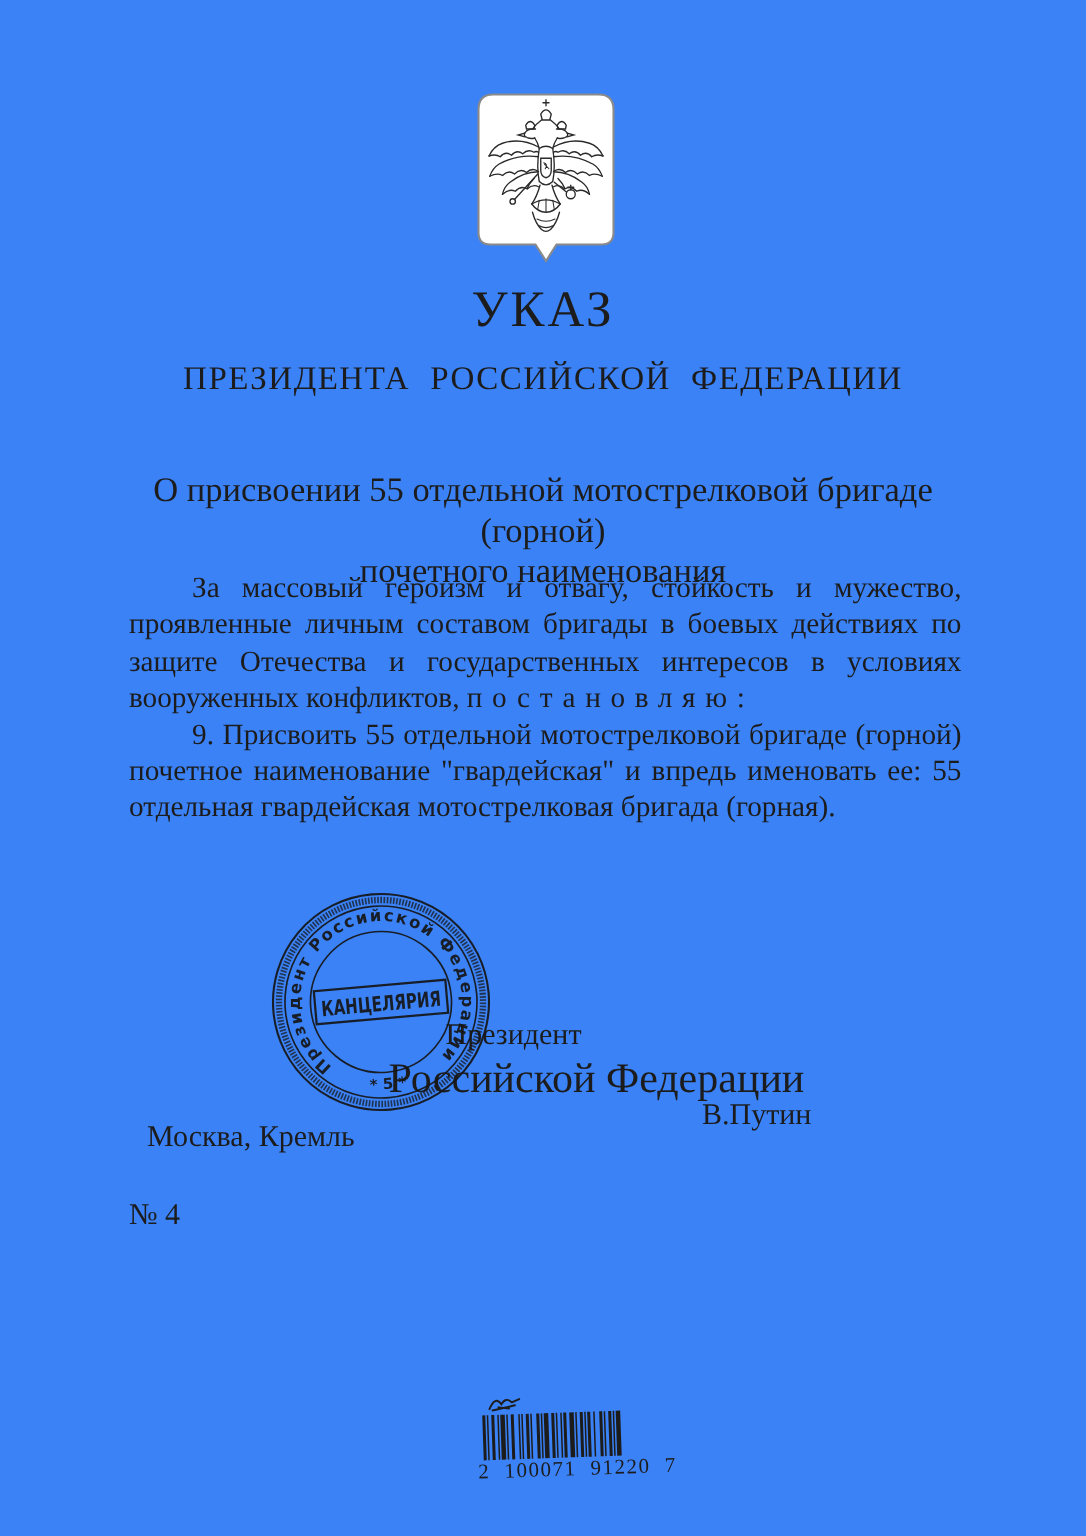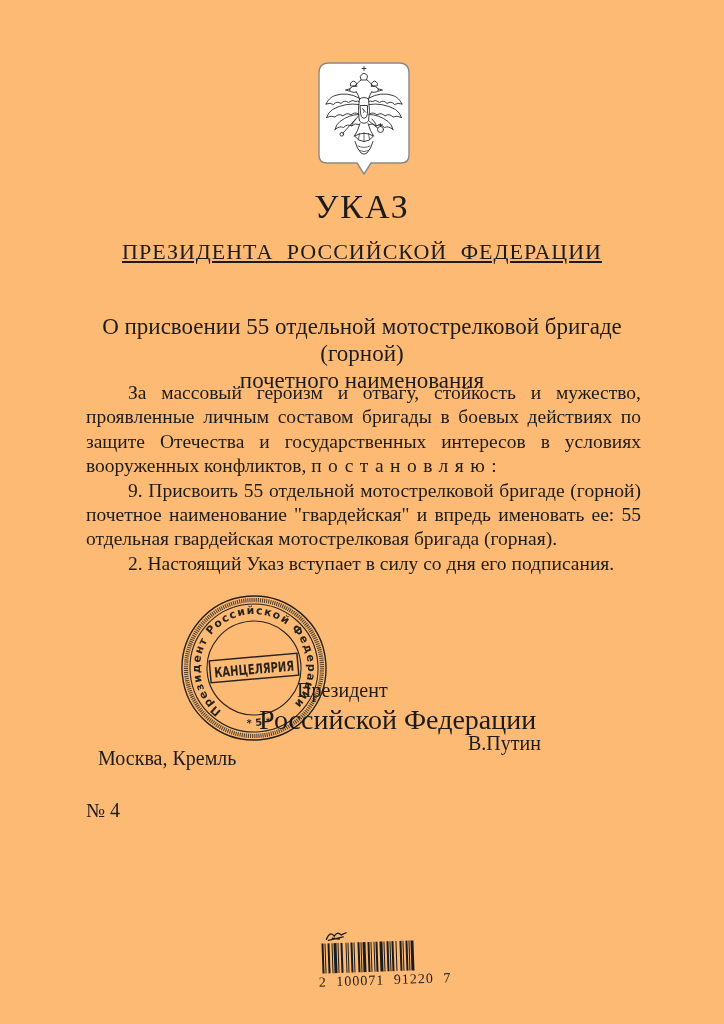--- a/index.html
+++ b/index.html
@@ -1,33 +1,33 @@
 <!DOCTYPE html>
 <html><head>
 <meta charset="utf-8">
 <style>
   html,body{margin:0;padding:0;background:#ffffff;}
   .page{
     position:relative;
     width:724px;height:1024px;
-    background:#fdba74;
+    background:#3b82f6;
     font-family:"Liberation Serif", serif;
     color:#1c1c1c;
     overflow:hidden;
   }
   
   .emblem{position:absolute;left:318px;top:62px;width:92px;height:113px;}
   
   .doc-title{
     position:absolute;left:0;top:188px;width:724px;
     text-align:center;font-size:34px;letter-spacing:2px;font-weight:400;
   }
   .doc-issuer{
     position:absolute;left:0;top:239px;width:724px;
-    text-align:center;font-size:22px;letter-spacing:1px;word-spacing:7px;text-decoration:underline;
+    text-align:center;font-size:22px;letter-spacing:1px;word-spacing:7px;
   }
   .doc-subject{
     position:absolute;left:62px;top:313px;width:600px;
     text-align:center;font-weight:normal;font-size:23px;line-height:27px;
   }
   
   .doc-body{
     position:absolute;left:86px;top:381px;width:555px;
     font-size:19.5px;line-height:24.4px;text-align:justify;
   }
@@ -118,21 +118,20 @@
   <div class="doc-issuer">ПРЕЗИДЕНТА РОССИЙСКОЙ ФЕДЕРАЦИИ</div>
 
   <div class="doc-subject">
     <span>О присвоении 55 отдельной мотострелковой бригаде (горной)</span><br>
     <span>почетного наименования</span>
   </div>
 
   <div class="doc-body">
     <p><span>За массовый героизм и отвагу, стойкость и мужество, проявленные личным составом бригады в боевых действиях по защите Отечества и государственных интересов в условиях вооруженных конфликтов,</span> <span class="spaced">постановляю:</span></p>
     <p>9. Присвоить 55 отдельной мотострелковой бригаде (горной) почетное наименование "гвардейская" и впредь именовать ее: 55 отдельная гвардейская мотострелковая бригада (горная).</p>
-    <p>2. Настоящий Указ вступает в силу со дня его подписания.</p>
   </div>
 
   <div class="sig-line1">Президент</div>
   <div class="sig-line2">Российской Федерации</div>
   <div class="sig-name">В.Путин</div>
 
   <div class="stamp">
     <svg viewBox="0 0 150 150" width="150" height="150" xmlns="http://www.w3.org/2000/svg">
       <g fill="none" stroke="#161616">
         <circle cx="75" cy="75" r="72" stroke-width="1.4"></circle>

